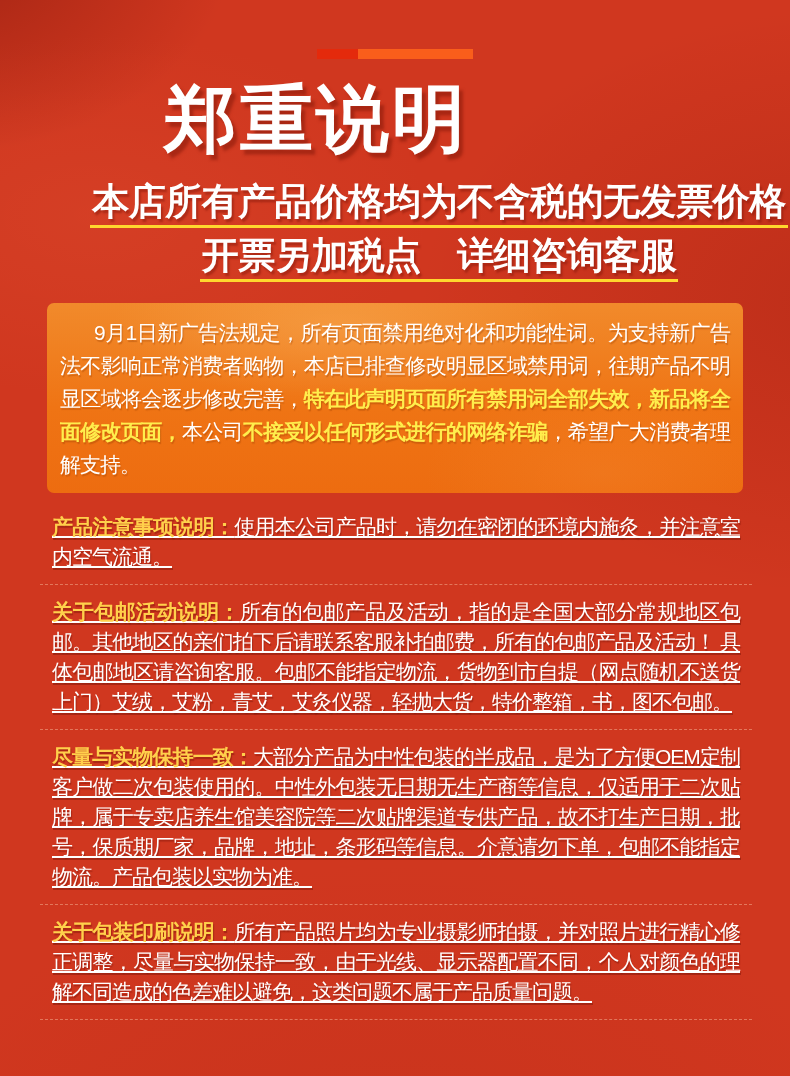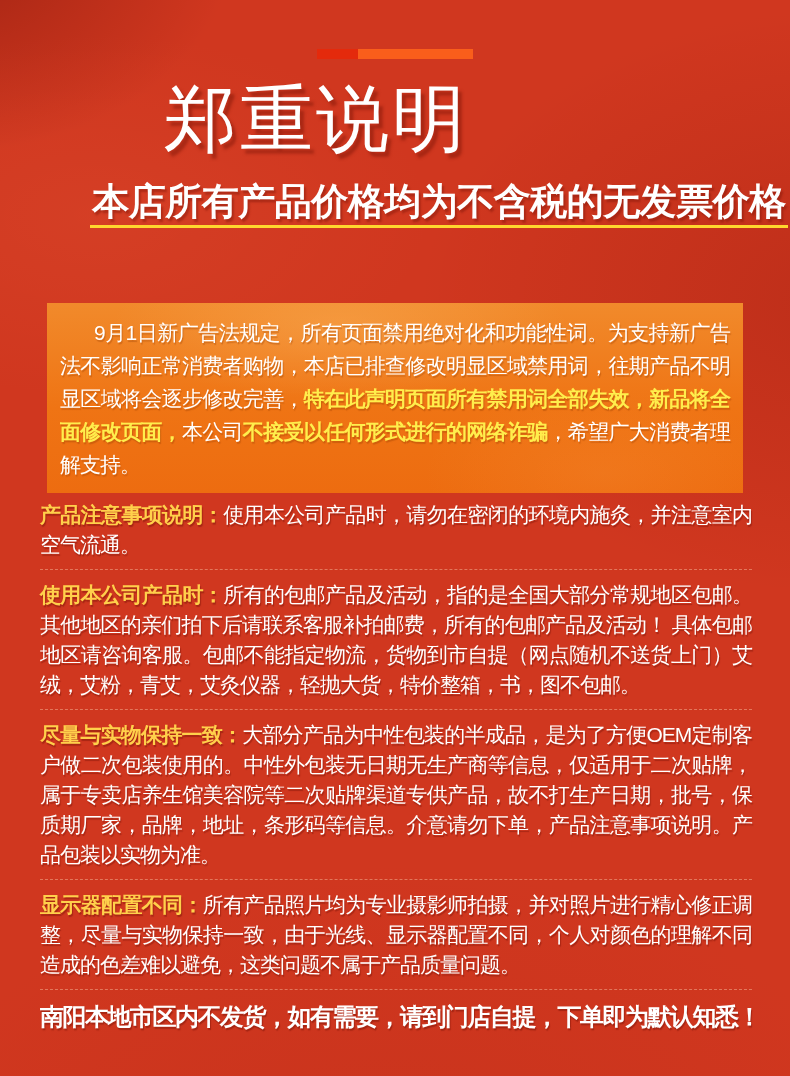--- a/index.html
+++ b/index.html
@@ -21,21 +21,21 @@
 
   
   .deco-bar { position: absolute; top: 49px; left: 317px; width: 156px; height: 10px; display: flex; }
   .deco-left  { width: 41px;  height: 10px; background: #e42a0c; }
   .deco-right { width: 115px; height: 10px; background: #fa5e1b; }
 
   
   .title {
     position: absolute; top: 80px; left: 0; width: 632px; margin: 0;
     text-align: center; color: #ffffff;
-    font-size: 73px; font-weight: 400; line-height: 78px; letter-spacing: 3px;
+    font-size: 73px; font-weight: 700; line-height: 78px; letter-spacing: 3px;
     text-shadow: 4px 5px 3px rgba(128,22,8,0.5);
   }
 
   
   .subtitle { position: absolute; top: 181px; left: 0; width: 790px; text-align: center; padding-left: 44px; }
   .sub-line {
     display: inline-block;
     color: #ffffff; font-size: 37px; font-weight: 800; letter-spacing: -0.5px;
     line-height: 1.16; padding: 0 2px 1px 2px;
     border-bottom: 3px solid #ffd72e;
@@ -44,36 +44,38 @@
   }
 
   
   .notice-box {
     position: absolute; top: 303px; left: 47px; width: 696px; min-height: 160px;
     box-sizing: border-box; padding: 13px 13px 12px 13px;
     background:
       radial-gradient(ellipse 380px 120px at 42% 12%, rgba(255,195,115,0.30), transparent 60%),
       radial-gradient(ellipse 300px 140px at 80% 90%, rgba(255,170,90,0.14), transparent 60%),
       linear-gradient(180deg, #f18a2b 0%, #ef7414 55%, #ed6c10 100%);
+    border-radius: 7px;
   }
   .notice-text {
     margin: 0; color: #ffffff;
     font-size: 21px; line-height: 33px; letter-spacing: -1px; font-weight: 500;
     text-align: justify; text-indent: 34px;
     text-shadow: 1px 2px 1px rgba(150,60,0,0.35);
   }
   .seg.hl { color: #ffee4c; font-weight: 800; }
 
   
   .content { position: absolute; top: 500px; left: 40px; width: 712px; }
   .section {
-    margin: 0; color: #ffffff;
+    margin: 12px; color: #ffffff;
     font-size: 21px; line-height: 30px; letter-spacing: -1px; font-weight: 500;
     text-align: justify;
     text-shadow: 1px 2px 1px rgba(118,18,6,0.45);
+    text-decoration: underline;
   }
   .section .heading { color: #ffd04b; font-weight: 800; }
   .divider { border: none; border-top: 1px dashed rgba(255,218,185,0.40); margin: 9px 0 10px 0; height: 0; }
   .footer-line {
     margin: 12px 0 0 0; color: #ffffff; white-space: nowrap;
     font-size: 24px; font-weight: 800; letter-spacing: -1.5px; line-height: 30px;
     text-shadow: 1px 2px 1px rgba(118,18,6,0.45);
   }
 </style>
 </head>
@@ -83,41 +85,41 @@
 
   <div class="deco-bar">
     <span class="deco-left"></span>
     <span class="deco-right"></span>
   </div>
 
   <h1 class="title">郑重说明</h1>
 
   <div class="subtitle">
     <span class="sub-line">本店所有产品价格均为不含税的无发票价格</span><br>
+    <span class="sub-line">开票另加税点　详细咨询客服</span>
   </div>
 
   <div class="notice-box">
     <p class="notice-text"><span class="seg">9月1日新广告法规定，所有页面禁用绝对化和功能性词。为支持新广告法不影响正常消费者购物，本店已排查修改明显区域禁用词，往期产品不明显区域将会逐步修改完善，</span><span class="seg hl">特在此声明页面所有禁用词全部失效，新品将全面修改页面，</span><span class="seg">本公司</span><span class="seg hl">不接受以任何形式进行的网络诈骗</span><span class="seg">，希望广大消费者理解支持。</span></p>
   </div>
 
   <div class="content">
 
     <p class="section"><span class="heading">产品注意事项说明：</span><span class="body-text">使用本公司产品时，请勿在密闭的环境内施灸，并注意室内空气流通。</span></p>
 
     <hr class="divider">
 
-    <p class="section"><span class="heading">使用本公司产品时：</span><span class="body-text">所有的包邮产品及活动，指的是全国大部分常规地区包邮。其他地区的亲们拍下后请联系客服补拍邮费，所有的包邮产品及活动！ 具体包邮地区请咨询客服。包邮不能指定物流，货物到市自提（网点随机不送货上门）艾绒，艾粉，青艾，艾灸仪器，轻抛大货，特价整箱，书，图不包邮。</span></p>
+    <p class="section"><span class="heading">关于包邮活动说明：</span><span class="body-text">所有的包邮产品及活动，指的是全国大部分常规地区包邮。其他地区的亲们拍下后请联系客服补拍邮费，所有的包邮产品及活动！ 具体包邮地区请咨询客服。包邮不能指定物流，货物到市自提（网点随机不送货上门）艾绒，艾粉，青艾，艾灸仪器，轻抛大货，特价整箱，书，图不包邮。</span></p>
 
     <hr class="divider">
 
-    <p class="section"><span class="heading">尽量与实物保持一致：</span><span class="body-text">大部分产品为中性包装的半成品，是为了方便OEM定制客户做二次包装使用的。中性外包装无日期无生产商等信息，仅适用于二次贴牌，属于专卖店养生馆美容院等二次贴牌渠道专供产品，故不打生产日期，批号，保质期厂家，品牌，地址，条形码等信息。介意请勿下单，产品注意事项说明。产品包装以实物为准。</span></p>
+    <p class="section"><span class="heading">尽量与实物保持一致：</span><span class="body-text">大部分产品为中性包装的半成品，是为了方便OEM定制客户做二次包装使用的。中性外包装无日期无生产商等信息，仅适用于二次贴牌，属于专卖店养生馆美容院等二次贴牌渠道专供产品，故不打生产日期，批号，保质期厂家，品牌，地址，条形码等信息。介意请勿下单，包邮不能指定物流。产品包装以实物为准。</span></p>
 
     <hr class="divider">
 
-    <p class="section"><span class="heading">显示器配置不同：</span><span class="body-text">所有产品照片均为专业摄影师拍摄，并对照片进行精心修正调整，尽量与实物保持一致，由于光线、显示器配置不同，个人对颜色的理解不同造成的色差难以避免，这类问题不属于产品质量问题。</span></p>
+    <p class="section"><span class="heading">关于包装印刷说明：</span><span class="body-text">所有产品照片均为专业摄影师拍摄，并对照片进行精心修正调整，尽量与实物保持一致，由于光线、显示器配置不同，个人对颜色的理解不同造成的色差难以避免，这类问题不属于产品质量问题。</span></p>
 
     <hr class="divider">
 
-    <p class="footer-line">南阳本地市区内不发货，如有需要，请到门店自提，下单即为默认知悉！</p>
 
   </div>
 
 </div>
 
 </body></html>

